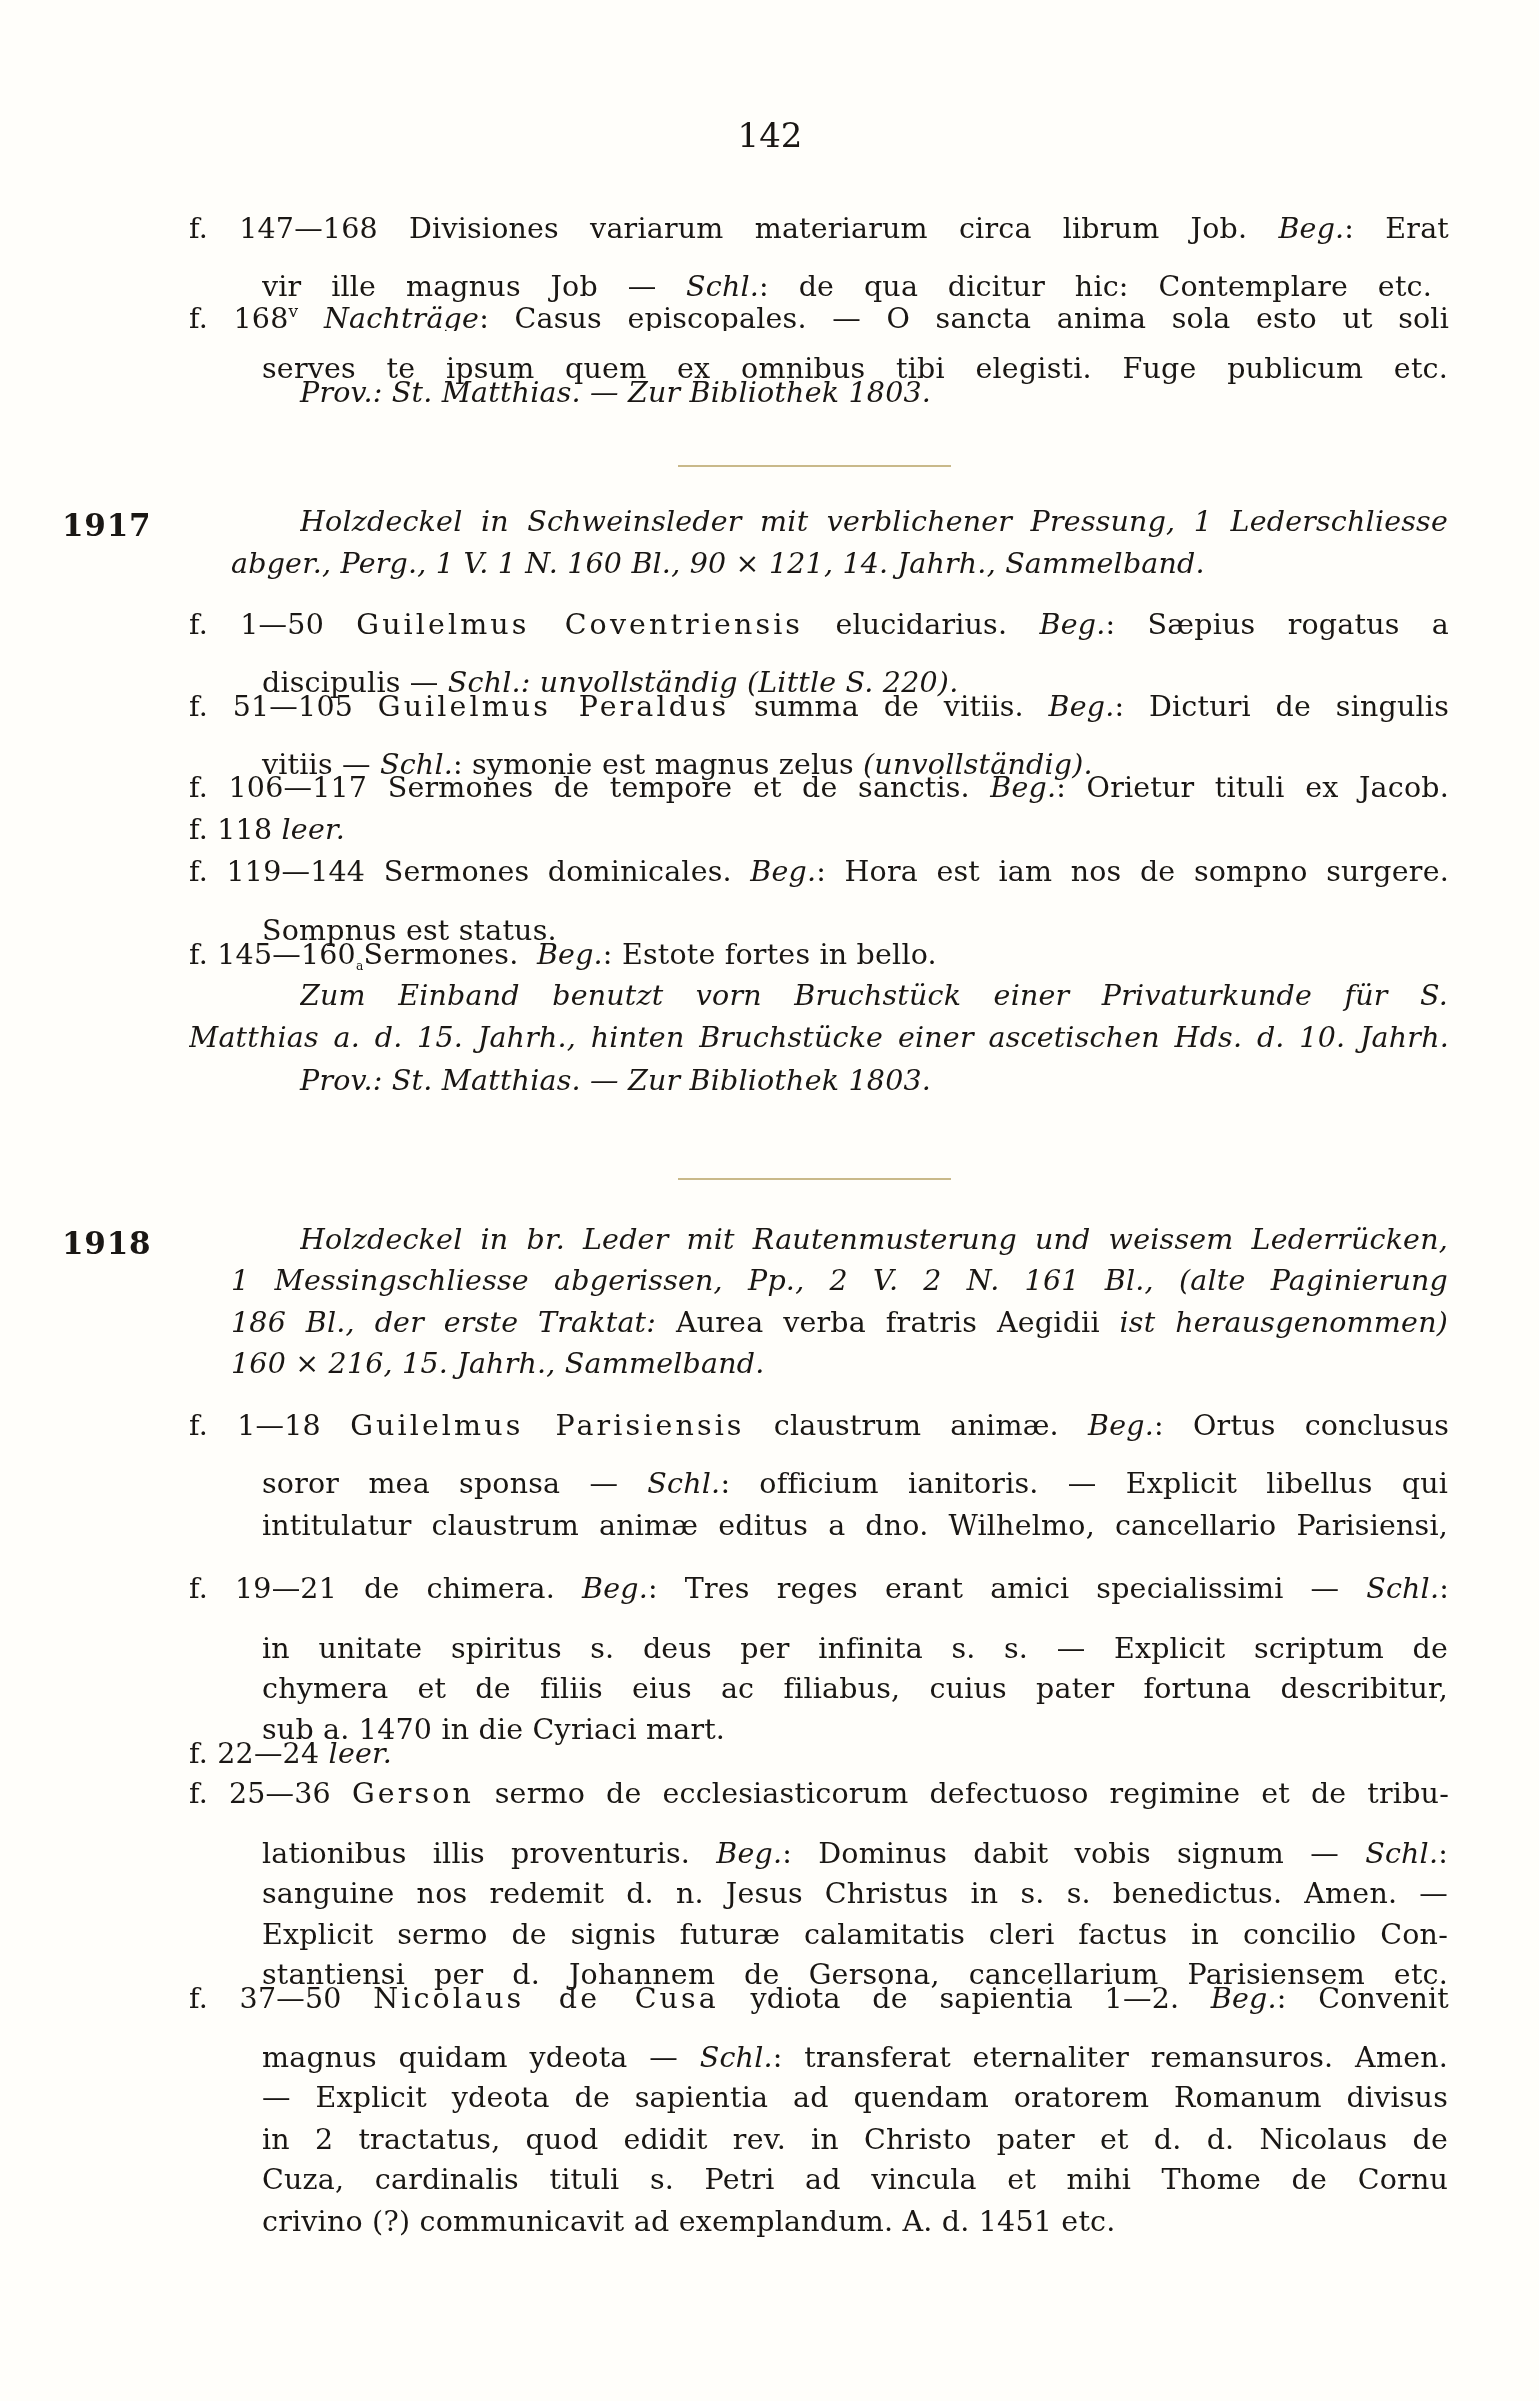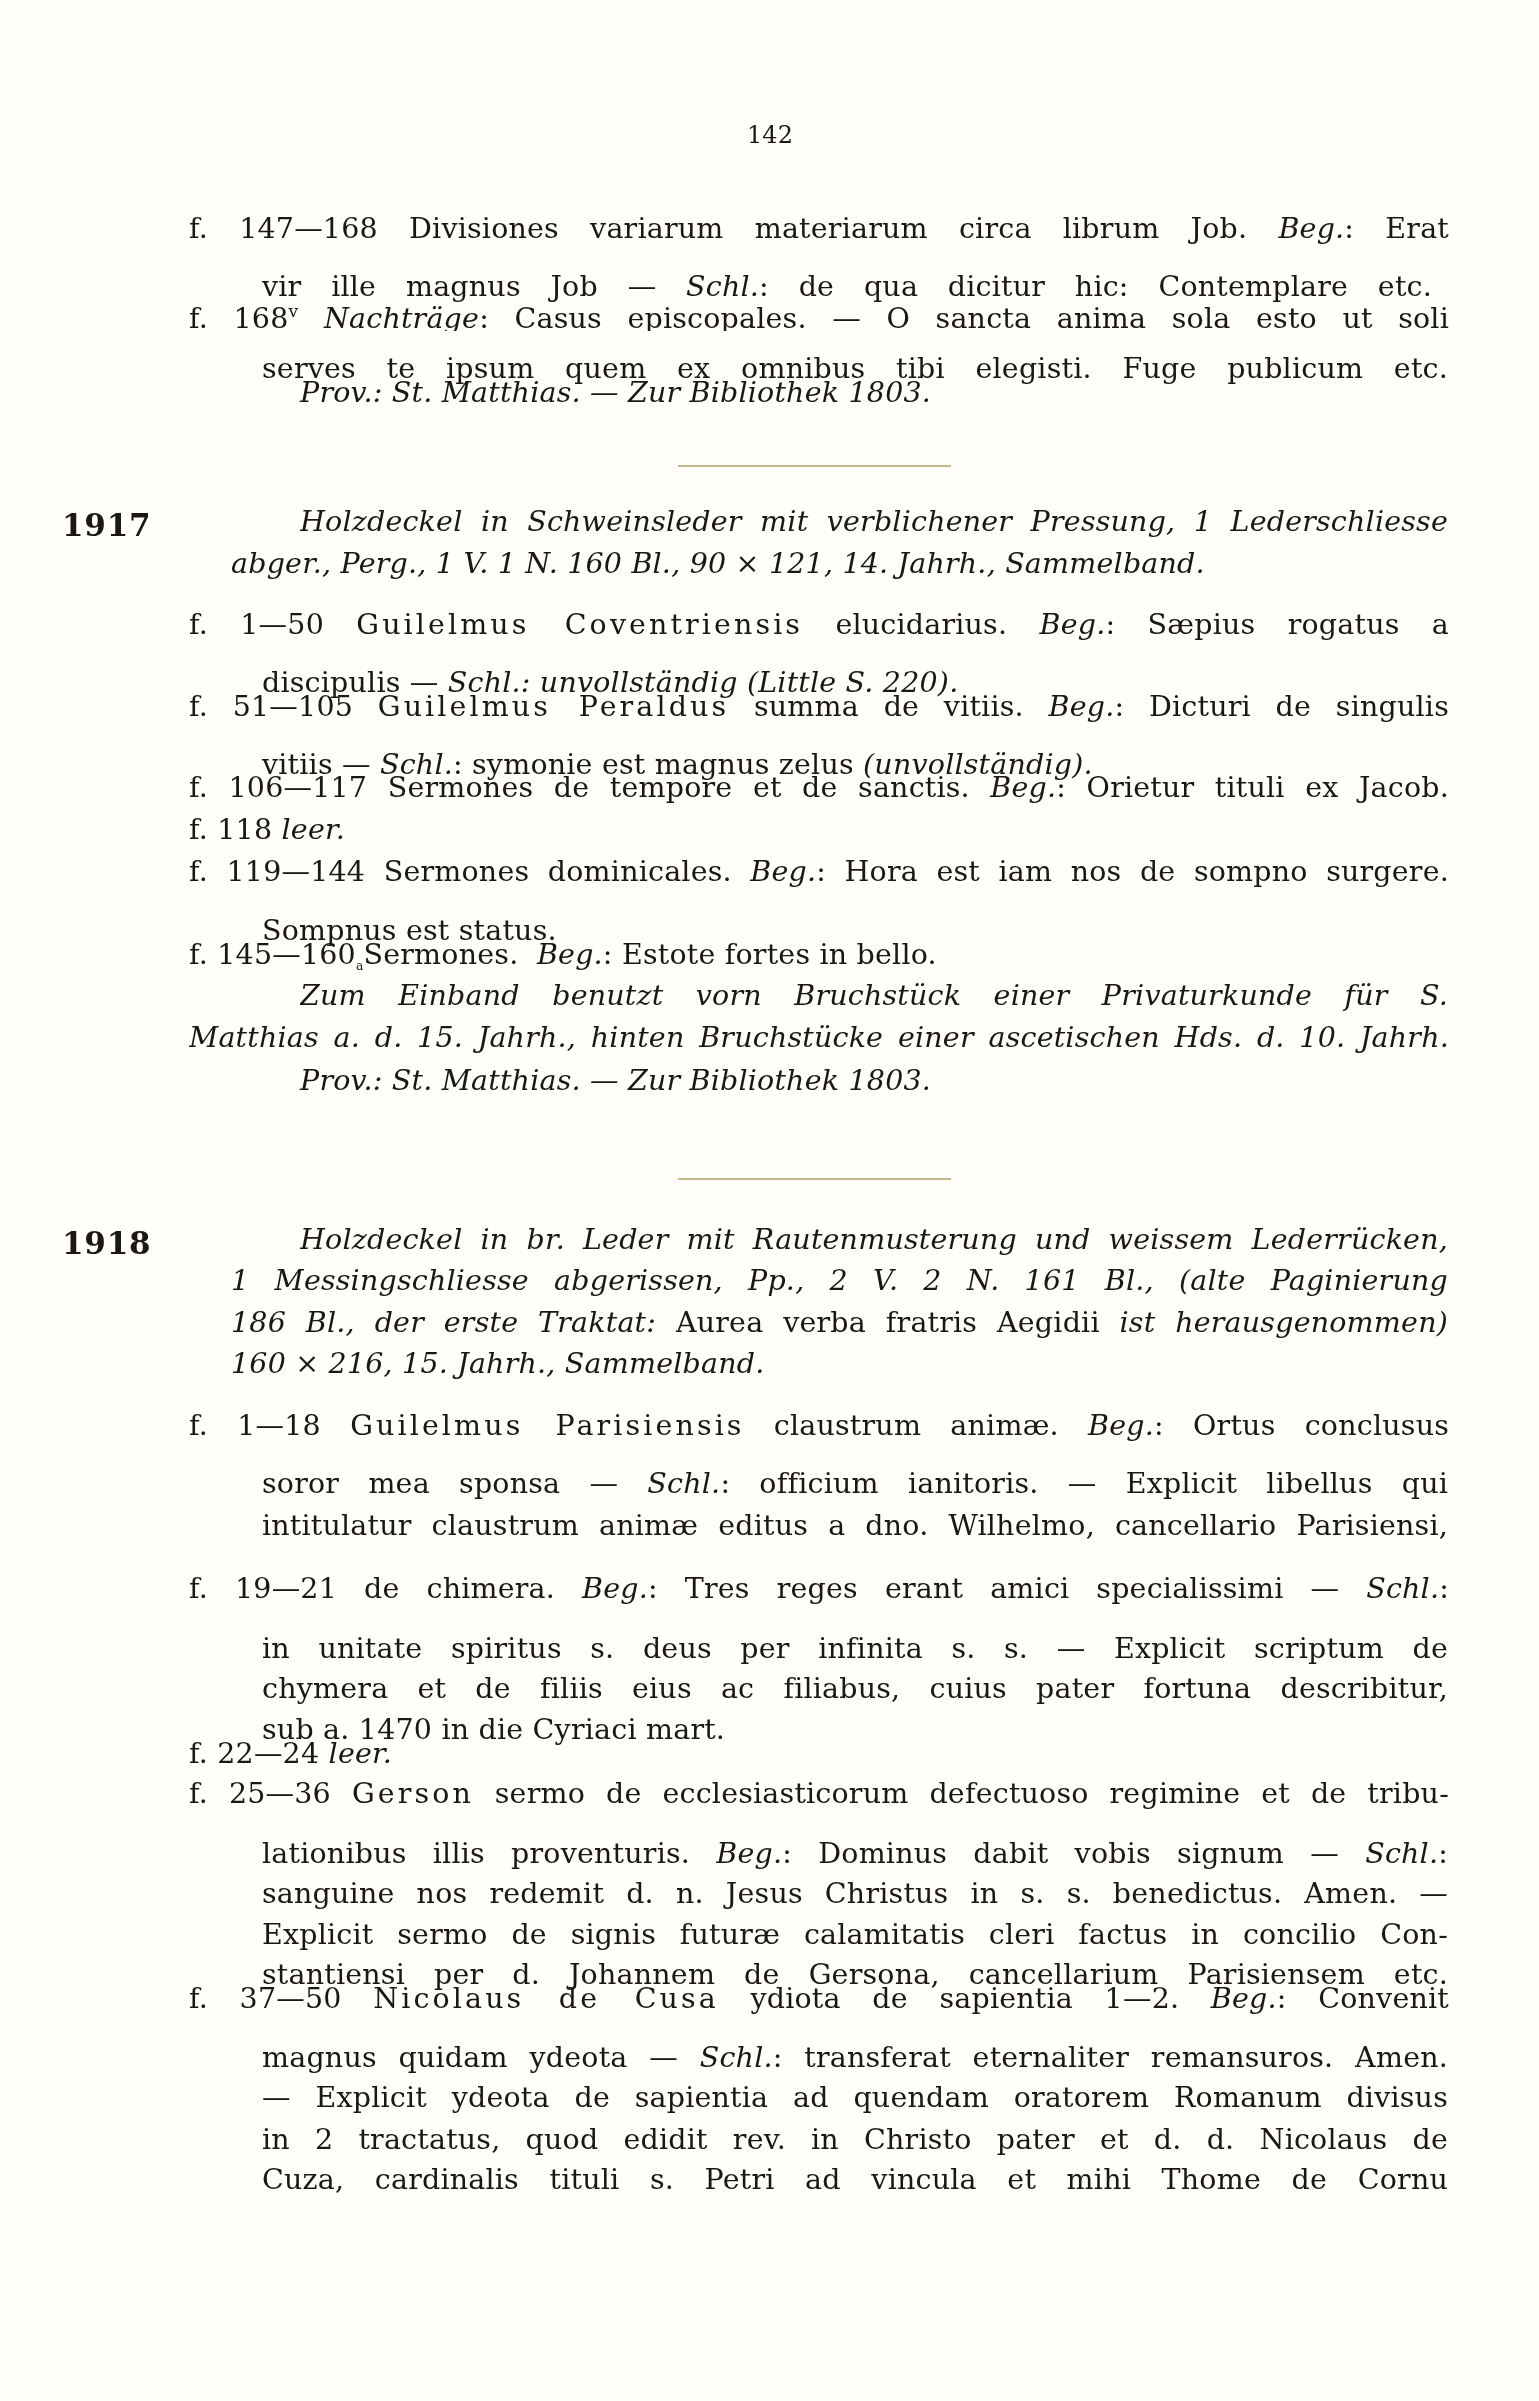--- a/index.html
+++ b/index.html
@@ -5,21 +5,21 @@
   html, body { margin: 0; padding: 0; }
   body {
     width: 1540px; height: 2401px; position: relative; overflow: hidden;
     background: #fffefa;
     font-family: "DejaVu Serif", "Liberation Serif", serif;
     color: #1a1714;
   }
   .page { position: absolute; left: 0; top: 0; width: 1540px; height: 2401px; }
   .pnum {
     position: absolute; left: 0; width: 1540px; top: 115px;
-    text-align: center; font-size: 24px; line-height: 40px;
+    text-align: center; font-size: 34px; line-height: 40px;
   }
   .ln {
     position: absolute; font-size: 28.5px; line-height: 40px; height: 40px;
     white-space: nowrap; letter-spacing: 0.2px;
   }
   .just {
     text-align: justify; text-align-last: justify; white-space: normal;
     overflow: hidden;
   }
   .l0 { left: 189px; width: 1260px; }
@@ -91,15 +91,16 @@
   <div class="ln l0 just" style="top:1774px"><span>f. 25—36</span> <span class="sp">Gerson</span> <span>sermo de ecclesiasticorum defectuoso regimine et de tribu-</span></div>
   <div class="ln l1 just" style="top:1816px"><span>lationibus illis proventuris.</span> <i>Beg.</i><span>: Dominus dabit vobis signum —</span> <i>Schl.</i><span>:</span></div>
   <div class="ln l1 just" style="top:1856px">sanguine nos redemit d. n. Jesus Christus in s. s. benedictus. Amen. —</div>
   <div class="ln l1 just" style="top:1897px">Explicit sermo de signis futuræ calamitatis cleri factus in concilio Con-</div>
   <div class="ln l1 just" style="top:1937px">stantiensi per d. Johannem de Gersona, cancellarium Parisiensem etc.</div>
   <div class="ln l0 just" style="top:1979px"><span>f. 37—50</span> <span class="sp">Nicolaus de Cusa</span> <span>ydiota de sapientia 1—2.</span> <i>Beg.</i><span>: Convenit</span></div>
   <div class="ln l1 just" style="top:2020px"><span>magnus quidam ydeota —</span> <i>Schl.</i><span>: transferat eternaliter remansuros. Amen.</span></div>
   <div class="ln l1 just" style="top:2060px">— Explicit ydeota de sapientia ad quendam oratorem Romanum divisus</div>
   <div class="ln l1 just" style="top:2102px">in 2 tractatus, quod edidit rev. in Christo pater et d. d. Nicolaus de</div>
   <div class="ln l1 just" style="top:2142px">Cuza, cardinalis tituli s. Petri ad vincula et mihi Thome de Cornu</div>
+  <div class="ln l1" style="top:2184px">crivino (?) communicavit ad exemplandum. A. d. 1451 etc.</div>
 
 </div>
 
 
 </body></html>

